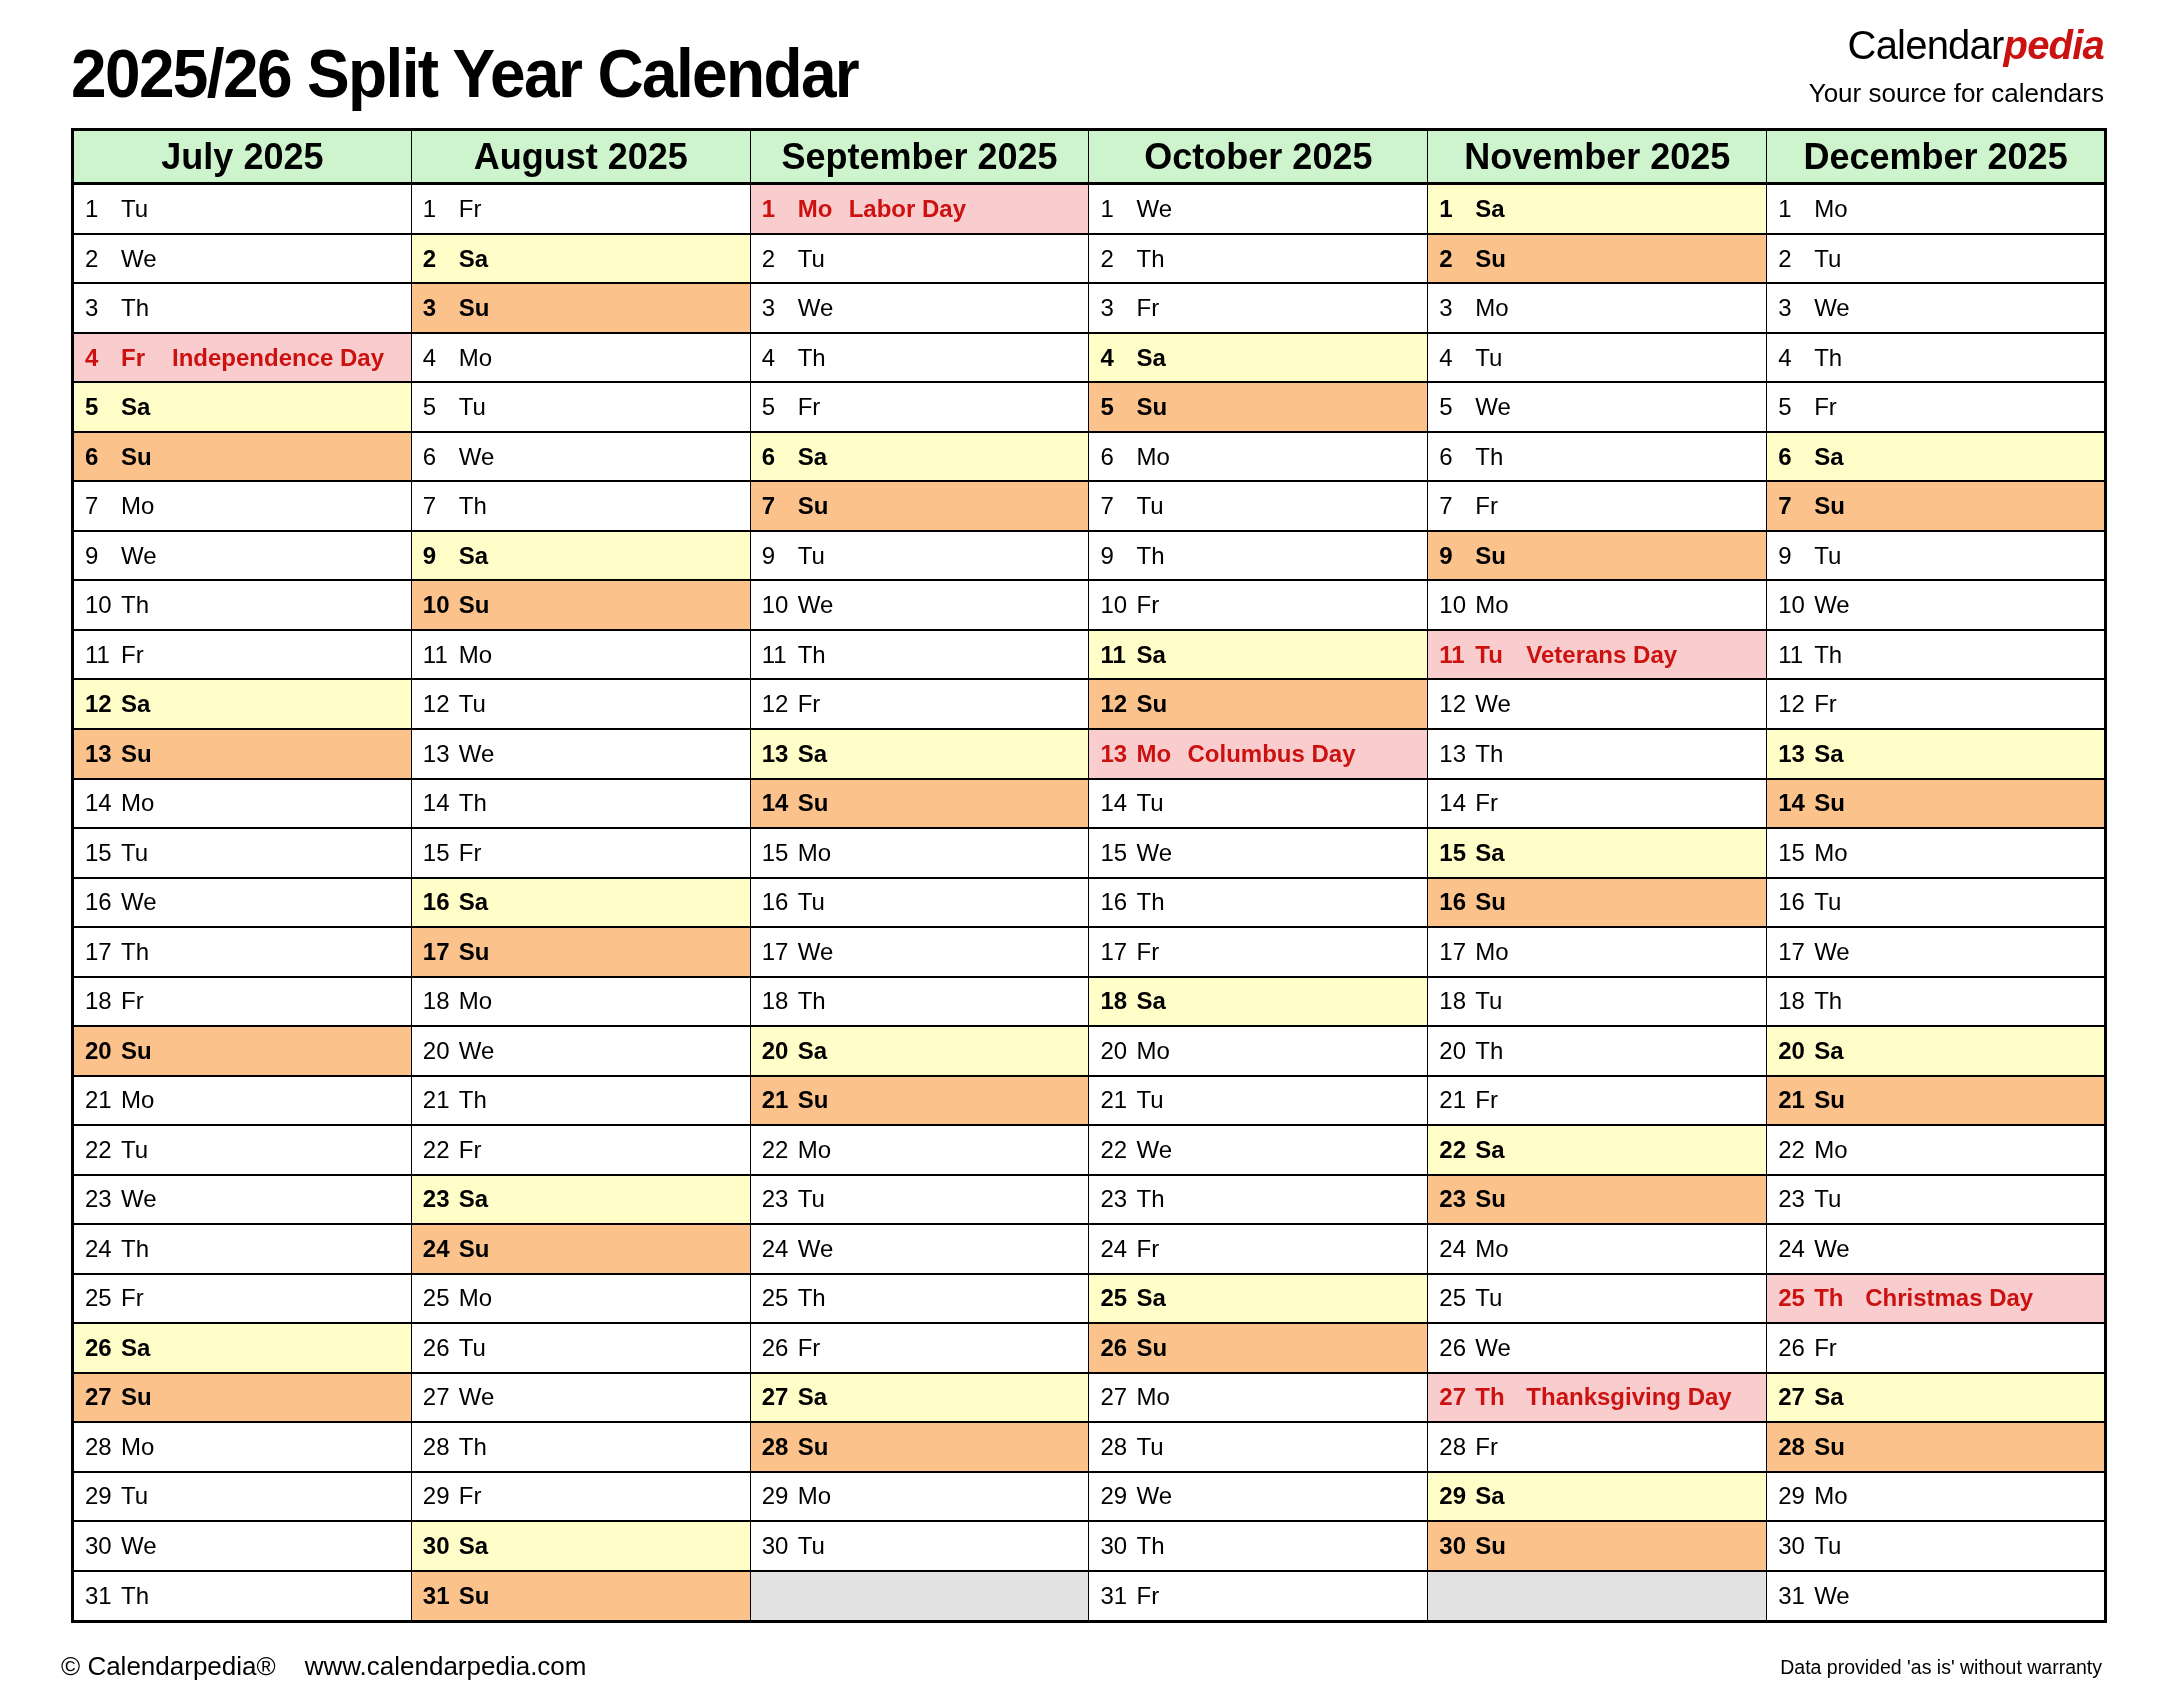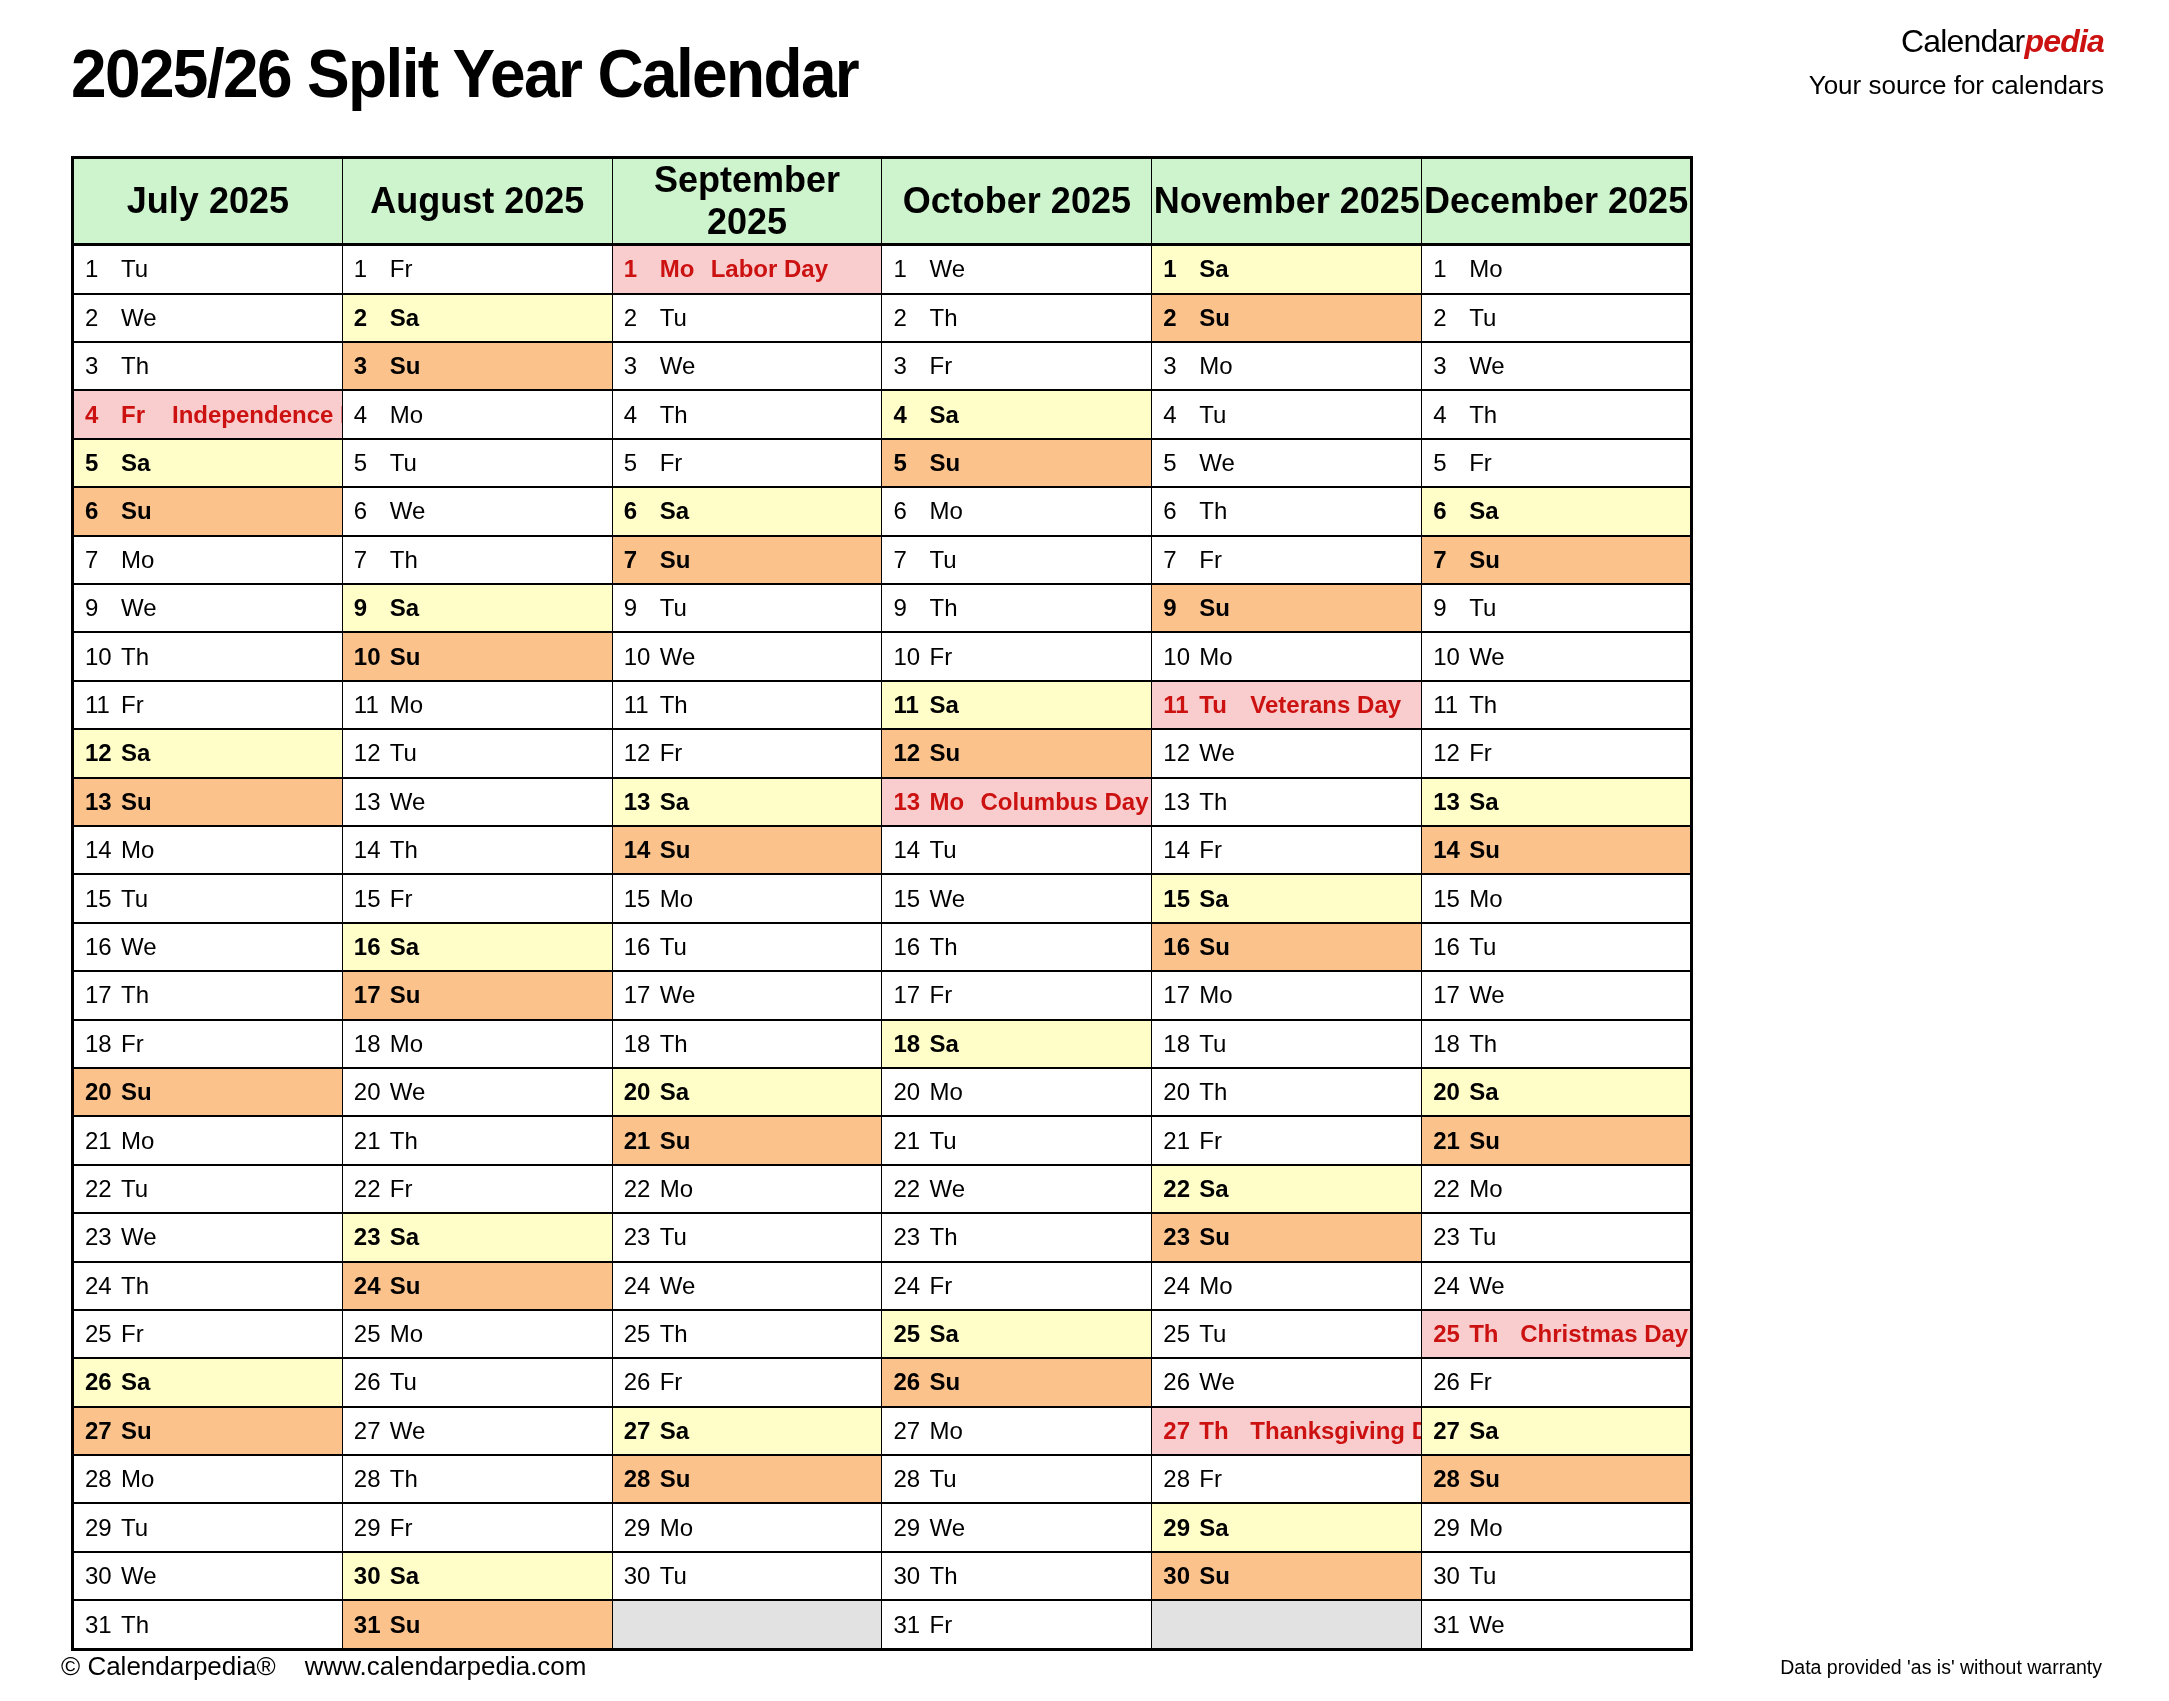--- a/index.html
+++ b/index.html
@@ -23,37 +23,37 @@
     transform: scaleX(0.94);
     transform-origin: left center;
     white-space: nowrap;
   }
   .logo {
     position: absolute;
     right: 66px; top: 25.4px;
     text-align: right;
     line-height: 1;
   }
-  .logo-main { font-size: 32px; letter-spacing: -0.8px; }
+  .logo-main { font-size: 40px; letter-spacing: -0.8px; }
   .logo-main .logo-red {
     color: var(--logo-red);
     font-weight: bold;
     font-style: italic;
   }
   .logo-tagline {
     font-size: 26px;
     margin-top: 15px;
     letter-spacing: 0px;
   }
 
   
   table.cal {
     position: absolute;
-    left: 71px; top: 156px;
-    width: 1622px; height: 1495px;
+    left: 71px; top: 128px;
+    width: 2036px; height: 1495px;
     border-collapse: collapse;
     table-layout: fixed;
     border: 3.4px solid var(--border);
   }
   table.cal th {
     background: var(--green);
     font-size: 36px;
     font-weight: bold;
     height: 54px;
     text-align: center;

